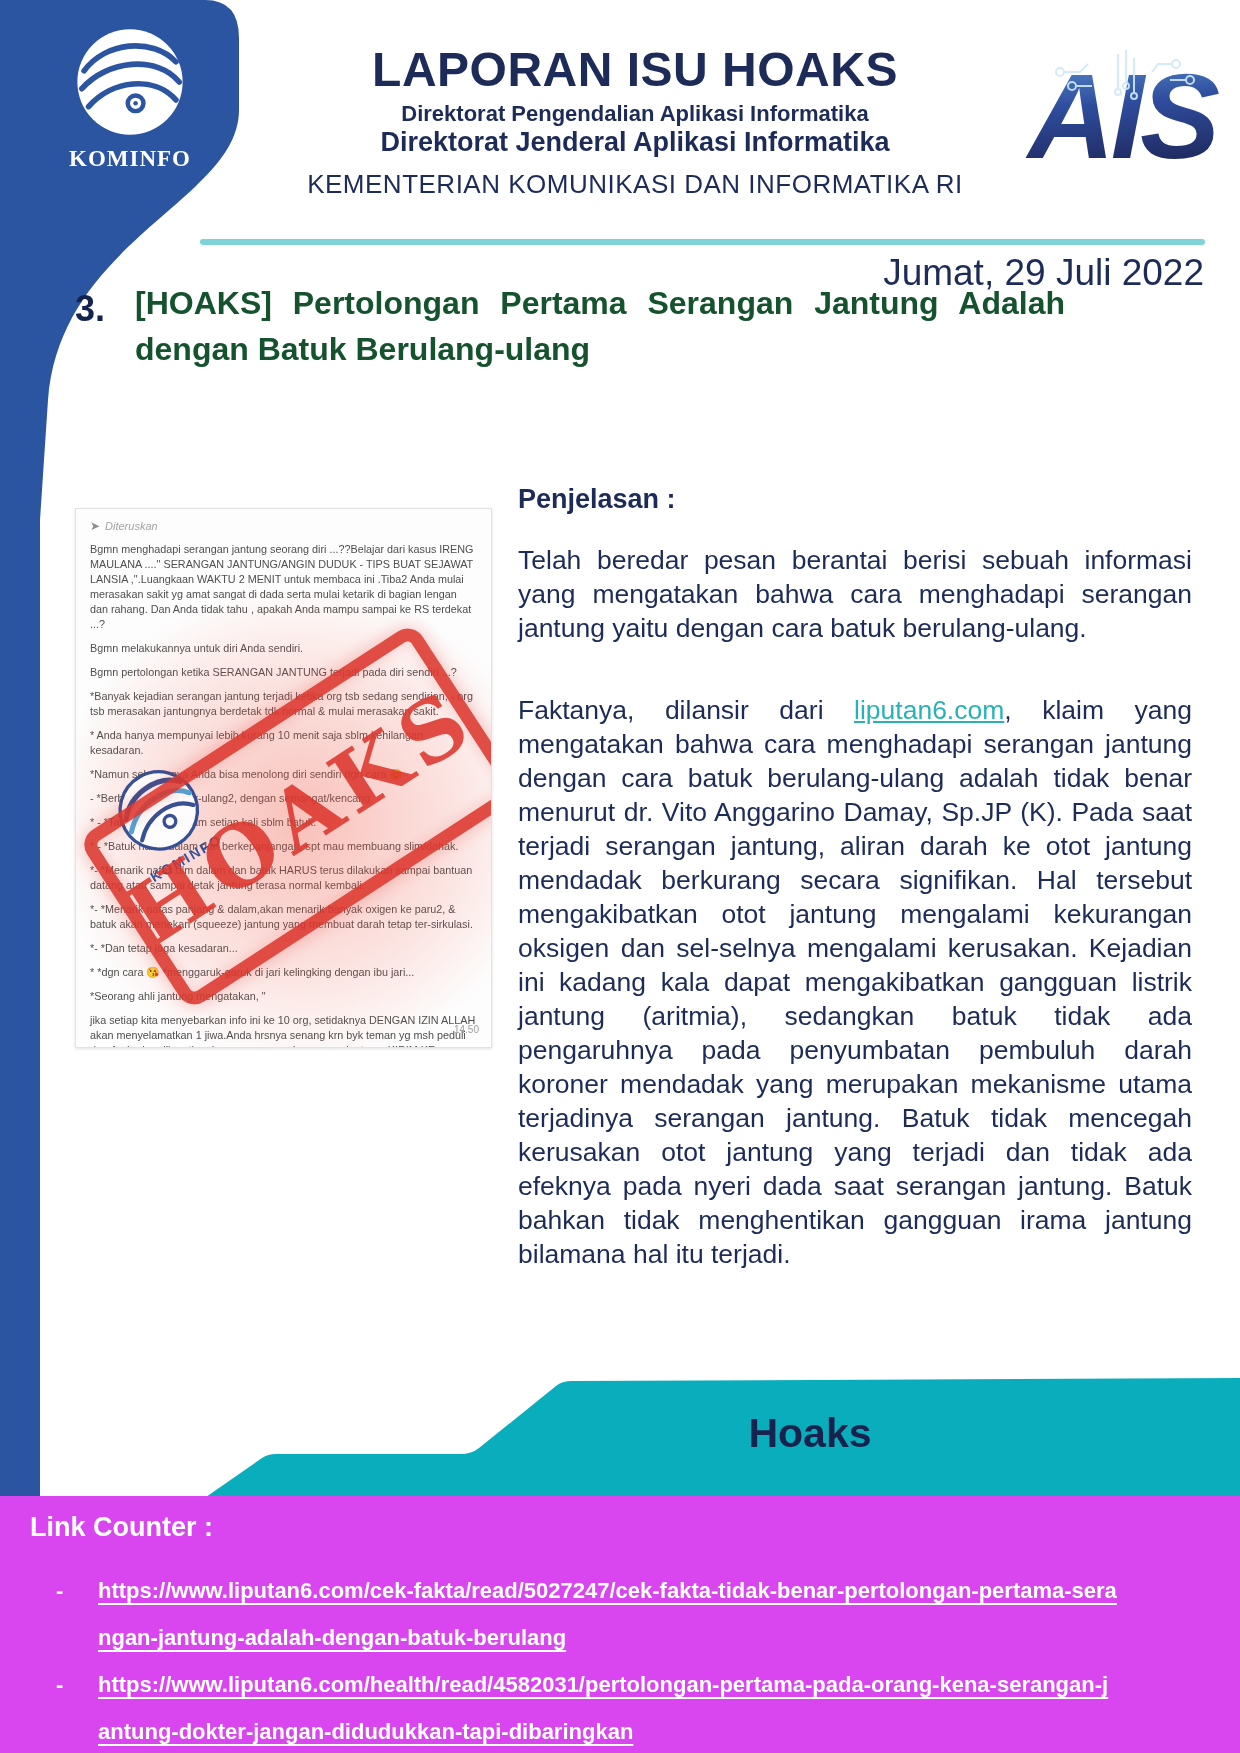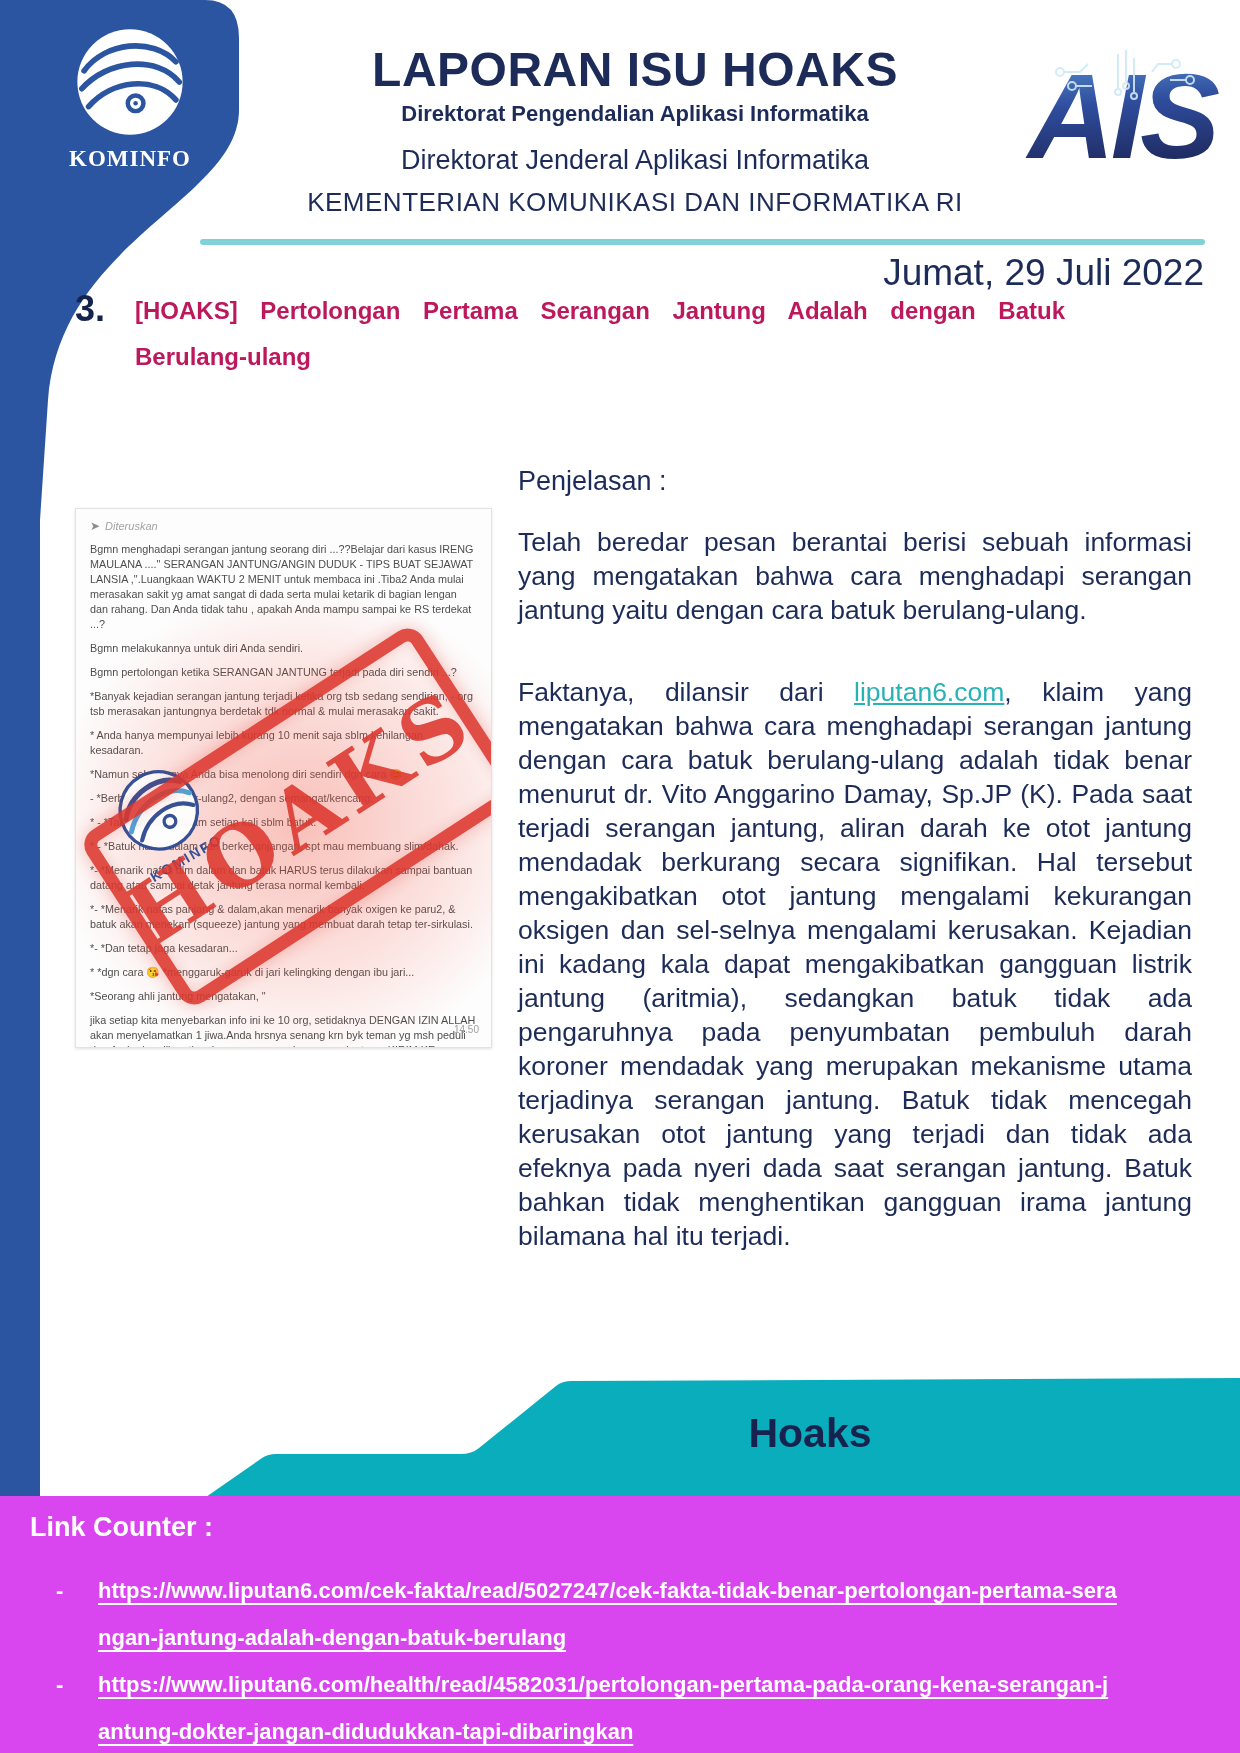--- a/index.html
+++ b/index.html
@@ -12,32 +12,32 @@
   .ribbon { position:absolute; left:0; top:0; width:240px; height:1497px; }
   
   .kominfo { position:absolute; left:50px; top:26px; width:160px; text-align:center; }
   .kominfo svg { width:112px; height:112px; }
   .kominfo-label { margin-top:4px; color:#ffffff; font-family:"Liberation Serif", serif;
     font-weight:bold; font-size:23px; letter-spacing:1px; }
   
   .header-center { position:absolute; left:255px; top:42px; width:760px; text-align:center; color:#1d2b58; }
   .h-title { font-size:48px; font-weight:bold; letter-spacing:0.5px; }
   .h-sub1 { margin-top:4px; font-size:22px; font-weight:bold; }
-  .h-sub2 { margin-top:18px; font-size:27px; font-weight:400; }
+  .h-sub2 { margin-top:0; font-size:27px; font-weight:700; }
   .h-sub3 { margin-top:11px; font-size:26px; font-weight:500; letter-spacing:0.5px; }
   
   .ais { position:absolute; left:1018px; top:28px; width:208px; height:162px; }
   
   .divider { position:absolute; left:200px; top:239px; width:1005px; height:6px;
     background:#7fd3d8; border-radius:3px; }
   .date { position:absolute; right:36px; top:252px; font-size:37px; font-weight:400; color:#1d2b58; }
   
   .headline-number { position:absolute; left:75px; top:288px; font-size:36px; font-weight:bold; color:#14234d; }
-  .headline-text { position:absolute; left:135px; top:288px; width:930px; font-size:24px;
-    font-weight:bold; color:#be185d; line-height:46px; text-align:justify; }
+  .headline-text { position:absolute; left:135px; top:280px; width:930px; font-size:32px;
+    font-weight:bold; color:#14532d; line-height:46px; text-align:justify; }
   
   .card { position:absolute; left:75px; top:508px; width:417px; height:540px;
     background:#fdfdfd; border:1px solid #e2e2e2; box-shadow:0 1px 3px rgba(0,0,0,0.12);
     padding:10px 14px; overflow:hidden; }
   .fwd { display:flex; align-items:center; gap:5px; color:#a3a3a3; font-size:11px; font-style:italic; }
   .fwd-icon { color:#8d8d8d; font-style:normal; font-size:12px; }
   .msg { position:relative; z-index:1; font-size:10.8px; line-height:15px; color:#4e4e4e; margin-top:9px; }
   .glow { position:absolute; z-index:2; left:-20px; top:80px; width:470px; height:470px; pointer-events:none;
     background:radial-gradient(ellipse at 52% 50%, rgba(242,75,56,0.34), rgba(242,75,56,0.13) 48%, rgba(242,75,56,0) 72%); }
   .watermark { position:absolute; z-index:3; left:18px; top:258px; width:140px; text-align:center;
@@ -46,21 +46,21 @@
   .watermark-label { margin-top:1px; font-size:14px; font-weight:bold; letter-spacing:2px; color:#2e4a92; }
   .stamp { position:absolute; z-index:4; left:25px; top:205px; width:400px; height:205px;
     transform:rotate(-33deg); border:13px solid #dd372e; border-radius:18px;
     display:flex; align-items:center; justify-content:center; opacity:0.88;
     box-shadow:0 0 18px rgba(221,55,46,0.35), inset 0 0 14px rgba(221,55,46,0.25); }
   .stamp-label { font-family:"DejaVu Serif", serif; font-weight:bold; font-size:84px;
     letter-spacing:8px; color:#dd372e; }
   .timestamp { position:absolute; z-index:5; right:12px; bottom:12px; font-size:10px; color:#9f9f9f; }
   
   .explain { position:absolute; left:518px; top:466px; width:674px; color:#1d2b58; }
-  .explain-heading { font-size:27px; font-weight:normal; }
+  .explain-heading { font-size:27px; font-weight:bold;margin-top:18px; }
   .explain p { margin-top:28px; font-size:26.5px; line-height:34px; text-align:justify; }
   .explain p.second { margin-top:48px; }
   .inline-link { color:#29b2b6; text-decoration:underline; cursor:pointer; }
   
   .banner-svg { position:absolute; left:0; top:1376px; width:1240px; height:121px; }
   .banner-label { position:absolute; left:705px; top:1410px; width:210px; text-align:center;
     font-size:41px; font-weight:bold; color:#15234e; }
   
   .footer { position:absolute; left:0; top:1496px; width:1240px; height:257px;
     background:#d946ef; color:#ffffff; padding:16px 34px 0 30px; }

